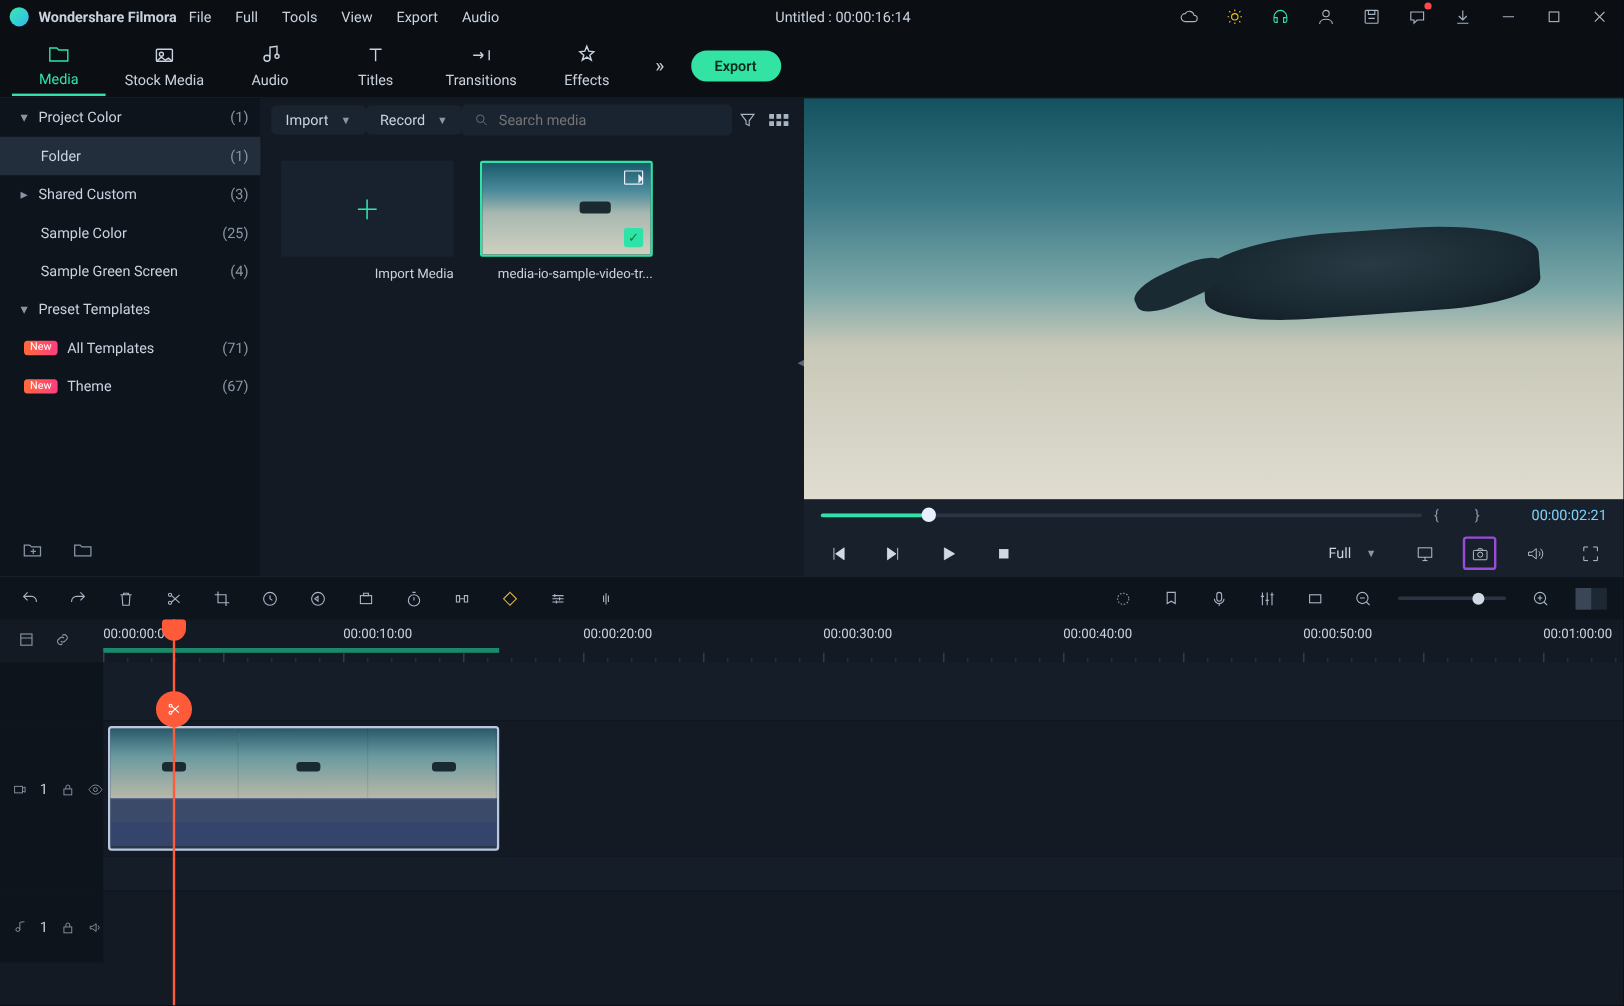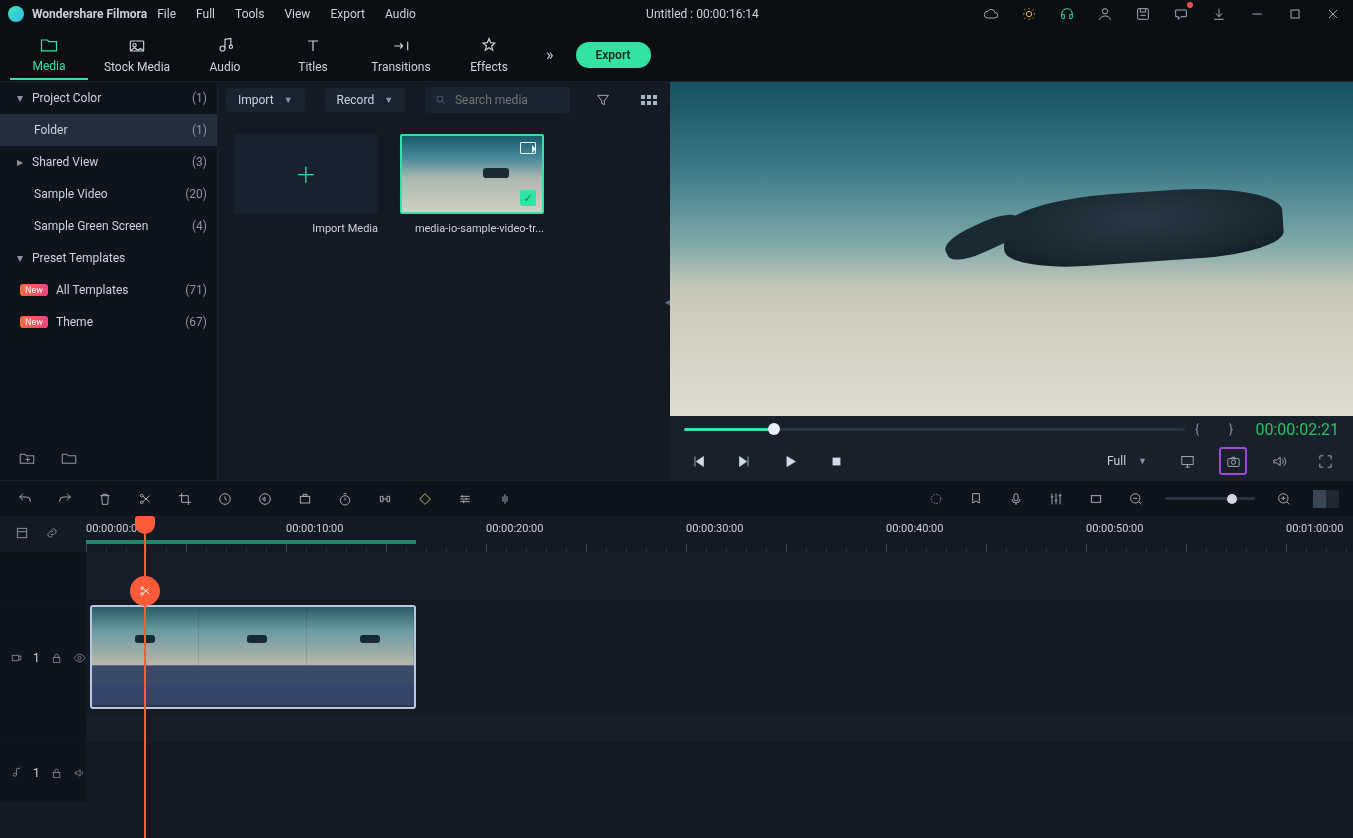--- a/index.html
+++ b/index.html
@@ -30,21 +30,21 @@
 .side-item { height:32px; display:flex; align-items:center; padding:0 10px 0 14px; cursor:pointer; font-size:12px; }
 .side-item .count { margin-left:auto; color:#8a96a6; }
 .side-item.active { background:#232e3c; }
 .side-sub { padding-left:34px; }
 .side-footer { margin-top:auto; height:42px; display:flex; align-items:center; gap:24px; padding-left:18px; }
 .side-footer svg { width:18px; height:18px; stroke:#8a96a6; fill:none; stroke-width:1.4; }
 .chev { width:12px; display:inline-block; text-align:center; color:#8a96a6; margin-right:6px; }
 .new-badge { background:linear-gradient(90deg,#ff6a3d,#ff3d7f); color:#fff; font-size:9px; padding:1px 5px; border-radius:3px; margin-right:8px; }
 
 .media-pane { flex:0 0 452px; background:#131a24; position:relative; }
-.media-toolbar { height:36px; padding:0 8px; gap:20px; }
+.media-toolbar { height:36px; padding:0 8px; gap:0; }
 .dd { background:#1a2330; padding:5px 12px; border-radius:4px; cursor:pointer; display:flex; align-items:center; gap:10px; }
 .dd .arrow { font-size:9px; color:#8a96a6; }
 .search { background:#1a2330; border-radius:4px; height:26px; flex:1; display:flex; align-items:center; padding:0 10px; gap:8px; }
 .search input { background:transparent; border:none; color:#c9d3df; outline:none; font-size:12px; width:100%; }
 .icon-btn { width:26px; height:26px; display:flex; align-items:center; justify-content:center; cursor:pointer; }
 .icon-btn svg { width:16px; height:16px; stroke:#a9b5c4; fill:none; stroke-width:1.4; }
 .grid-icon { display:grid; grid-template-columns:repeat(3,4px); grid-template-rows:repeat(2,4px); gap:2px; }
 .grid-icon span { background:#a9b5c4; }
 
 .thumbs { display:flex; gap:22px; padding:16px; }
@@ -63,21 +63,21 @@
 .preview { flex:1; background:#0b0f14; display:flex; flex-direction:column; }
 .preview-canvas { flex:1; background:linear-gradient(180deg,#155260 0%,#3a7886 25%,#7ca8a8 48%,#c8c8b8 62%,#e0ddd0 100%); position:relative; margin:0; }
 .starfish-big { position:absolute; width:280px; height:70px; background:radial-gradient(ellipse at 50% 40%, #2a3a44 0%, #1a2a33 60%, #111a22 100%); right:70px; top:110px; border-radius:40% 40% 30% 30%; transform:rotate(-4deg); }
 .starfish-big::before { content:''; position:absolute; left:-60px; top:20px; width:80px; height:28px; background:#1a2a33; border-radius:40%; transform:rotate(-20deg); }
 .preview-bar { height:64px; background:#17202b; display:flex; flex-direction:column; }
 .scrub { height:26px; display:flex; align-items:center; padding:0 14px; gap:10px; }
 .scrub-track { flex:1; height:3px; background:#2a3442; border-radius:2px; position:relative; }
 .scrub-fill { position:absolute; left:0; top:0; height:100%; width:18%; background:#2fe3a8; border-radius:2px; }
 .scrub-knob { position:absolute; left:18%; top:50%; width:12px; height:12px; background:#e8f0ff; border-radius:50%; transform:translate(-50%,-50%); }
 .brackets { color:#8a96a6; letter-spacing:8px; }
-.time { color:#22c55e; font-size:16px; width:88px; text-align:right; }
+.time { color:#7dd3fc; font-size:12px; width:88px; text-align:right; }
 .pctrl { height:38px; display:flex; align-items:center; padding:0 14px; gap:18px; }
 .pctrl svg { width:17px; height:17px; stroke:#d0dae6; fill:#d0dae6; }
 .pctrl .btn { cursor:pointer; display:flex; align-items:center; justify-content:center; width:28px; height:28px; }
 .quality { background:transparent; color:#c9d3df; padding:4px 8px; cursor:pointer; display:flex; align-items:center; gap:12px; }
 .snap-hl { border:2px solid #9a4cd8; border-radius:3px; }
 
 
 .tl-toolbar { height:36px; background:#0e141c; border-top:1px solid #18202b; padding:0 14px; gap:18px; }
 .tl-toolbar svg { width:16px; height:16px; stroke:#a9b5c4; fill:none; stroke-width:1.4; }
 .tl-toolbar .btn { cursor:pointer; display:flex; align-items:center; justify-content:center; width:22px; height:22px; }
@@ -246,26 +246,26 @@
       <span class="chev">▾</span>
       <span>Project Color</span>
       <span class="count">(1)</span>
     </div>
     <div class="side-item side-sub active">
       <span>Folder</span>
       <span class="count">(1)</span>
     </div>
     <div class="side-item">
       <span class="chev">▸</span>
-      <span>Shared View</span>
+      <span>Shared Custom</span>
       <span class="count">(3)</span>
     </div>
     <div class="side-item side-sub">
-      <span>Sample Video</span>
-      <span class="count">(20)</span>
+      <span>Sample Color</span>
+      <span class="count">(25)</span>
     </div>
     <div class="side-item side-sub">
       <span>Sample Green Screen</span>
       <span class="count">(4)</span>
     </div>
     <div class="side-item">
       <span class="chev">▾</span>
       <span>Preset Templates</span>
     </div>
     <div class="side-item" style="padding-left:20px">

